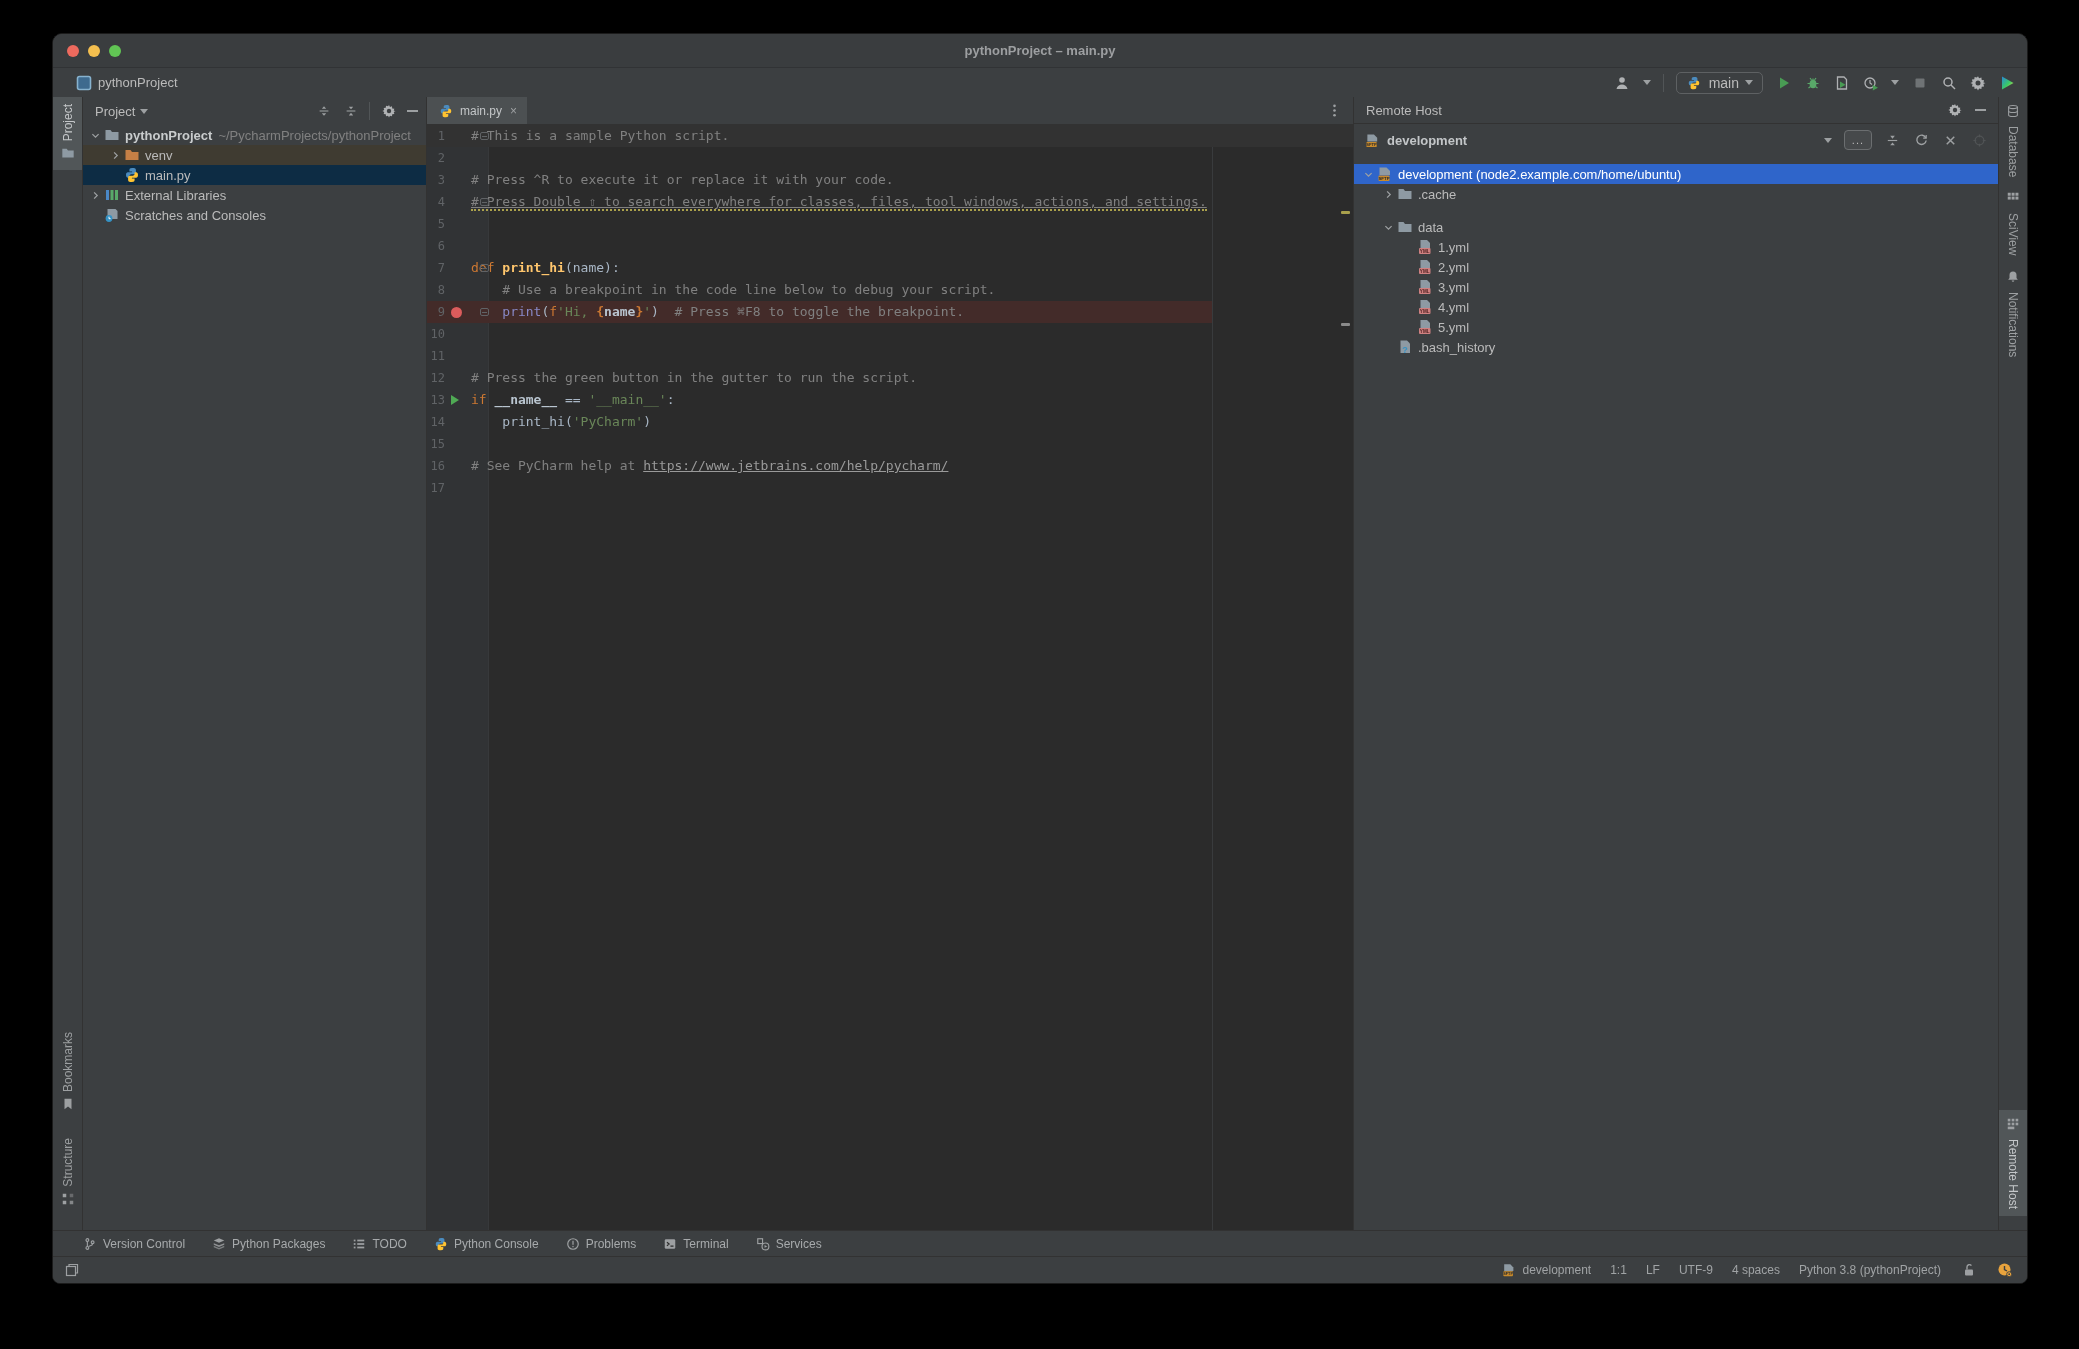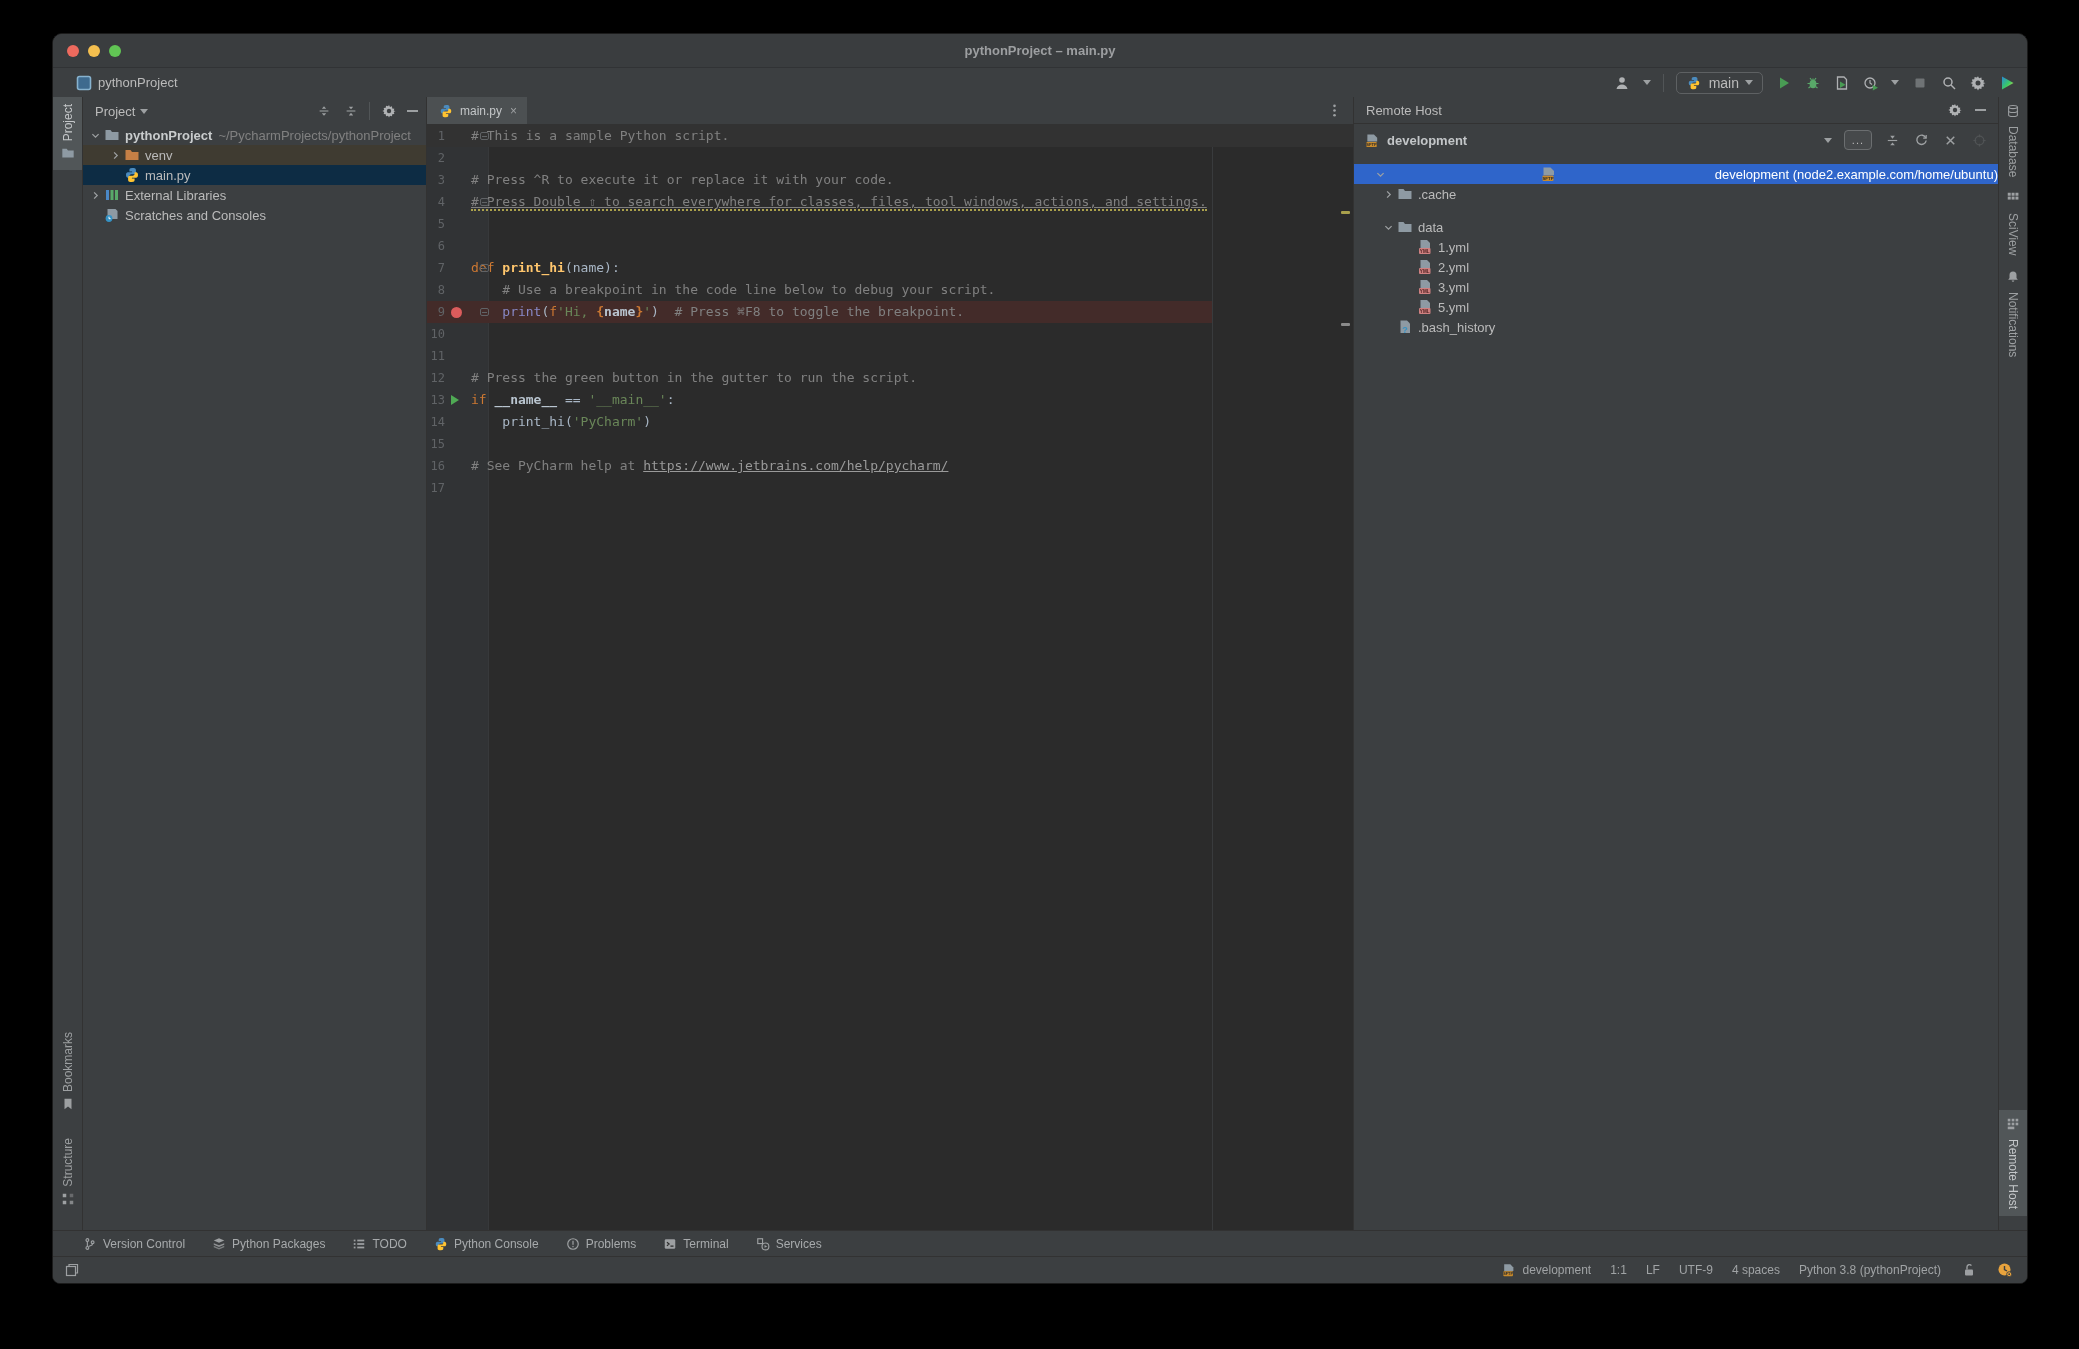--- a/index.html
+++ b/index.html
@@ -427,21 +427,21 @@
             </svg>
           </span>
         <span class="tb-ic">
             <svg viewBox="0 0 16 16" fill="none" stroke="#616466" opacity=".55" stroke-width="1.3">
               <circle cx="8" cy="8" r="4.6"></circle>
               <path d="M8 1.5v3M8 11.5v3M1.5 8h3M11.5 8h3"></path>
             </svg>
           </span>
       </div>
       <div class="rtree tree" id="remoteTree">
-          <div class="trow bg-blue" style="padding-left: 18px; justify-content: space-between;">
+          <div class="trow bg-blue" style="padding-left: 6px;">
             <span class="chev">
               <svg viewBox="0 0 16 16" fill="none" stroke="#9DA0A2" stroke-width="1.8">
                 <path d="M3.5 6L8 10.5 12.5 6"></path>
               </svg>
             </span>
             <span class="ticon">
               <svg viewBox="0 0 16 16">
                 <path d="M2.5 1.5h7l3.5 3.5v4h-10.5z" fill="#8E9AA3"></path>
                 <rect x="1.5" y="9.5" width="11" height="5.5" rx="1" fill="#C88A2B"></rect>
                 <text x="7" y="13.9" font-size="4.4" fill="#2b2b2b" text-anchor="middle" font-family="sans-serif" font-weight="bold">SFTP</text>
@@ -500,20 +500,31 @@
           <div class="trow" style="padding-left: 46px;">
             <span class="chev"></span>
             <span class="ticon">
               <svg viewBox="0 0 16 16">
                 <path d="M3.5 1h6.5l3 3v7h-9.5z" fill="#8E9AA3"></path>
                 <rect x="2" y="9" width="11.5" height="6" rx="1" fill="#CE8080"></rect>
                 <text x="7.7" y="13.7" font-size="4.6" fill="#4b1f1f" text-anchor="middle" font-family="sans-serif" font-weight="bold">YML</text>
               </svg>
             </span>
             <span>3.yml</span>
+          </div>
+          <div class="trow" style="padding-left: 46px;">
+            <span class="chev"></span>
+            <span class="ticon">
+              <svg viewBox="0 0 16 16">
+                <path d="M3.5 1h6.5l3 3v7h-9.5z" fill="#8E9AA3"></path>
+                <rect x="2" y="9" width="11.5" height="6" rx="1" fill="#CE8080"></rect>
+                <text x="7.7" y="13.7" font-size="4.6" fill="#4b1f1f" text-anchor="middle" font-family="sans-serif" font-weight="bold">YML</text>
+              </svg>
+            </span>
+            <span>4.yml</span>
           </div>
           <div class="trow" style="padding-left: 46px;">
             <span class="chev"></span>
             <span class="ticon">
               <svg viewBox="0 0 16 16">
                 <path d="M3.5 1h6.5l3 3v7h-9.5z" fill="#8E9AA3"></path>
                 <rect x="2" y="9" width="11.5" height="6" rx="1" fill="#CE8080"></rect>
                 <text x="7.7" y="13.7" font-size="4.6" fill="#4b1f1f" text-anchor="middle" font-family="sans-serif" font-weight="bold">YML</text>
               </svg>
             </span>

